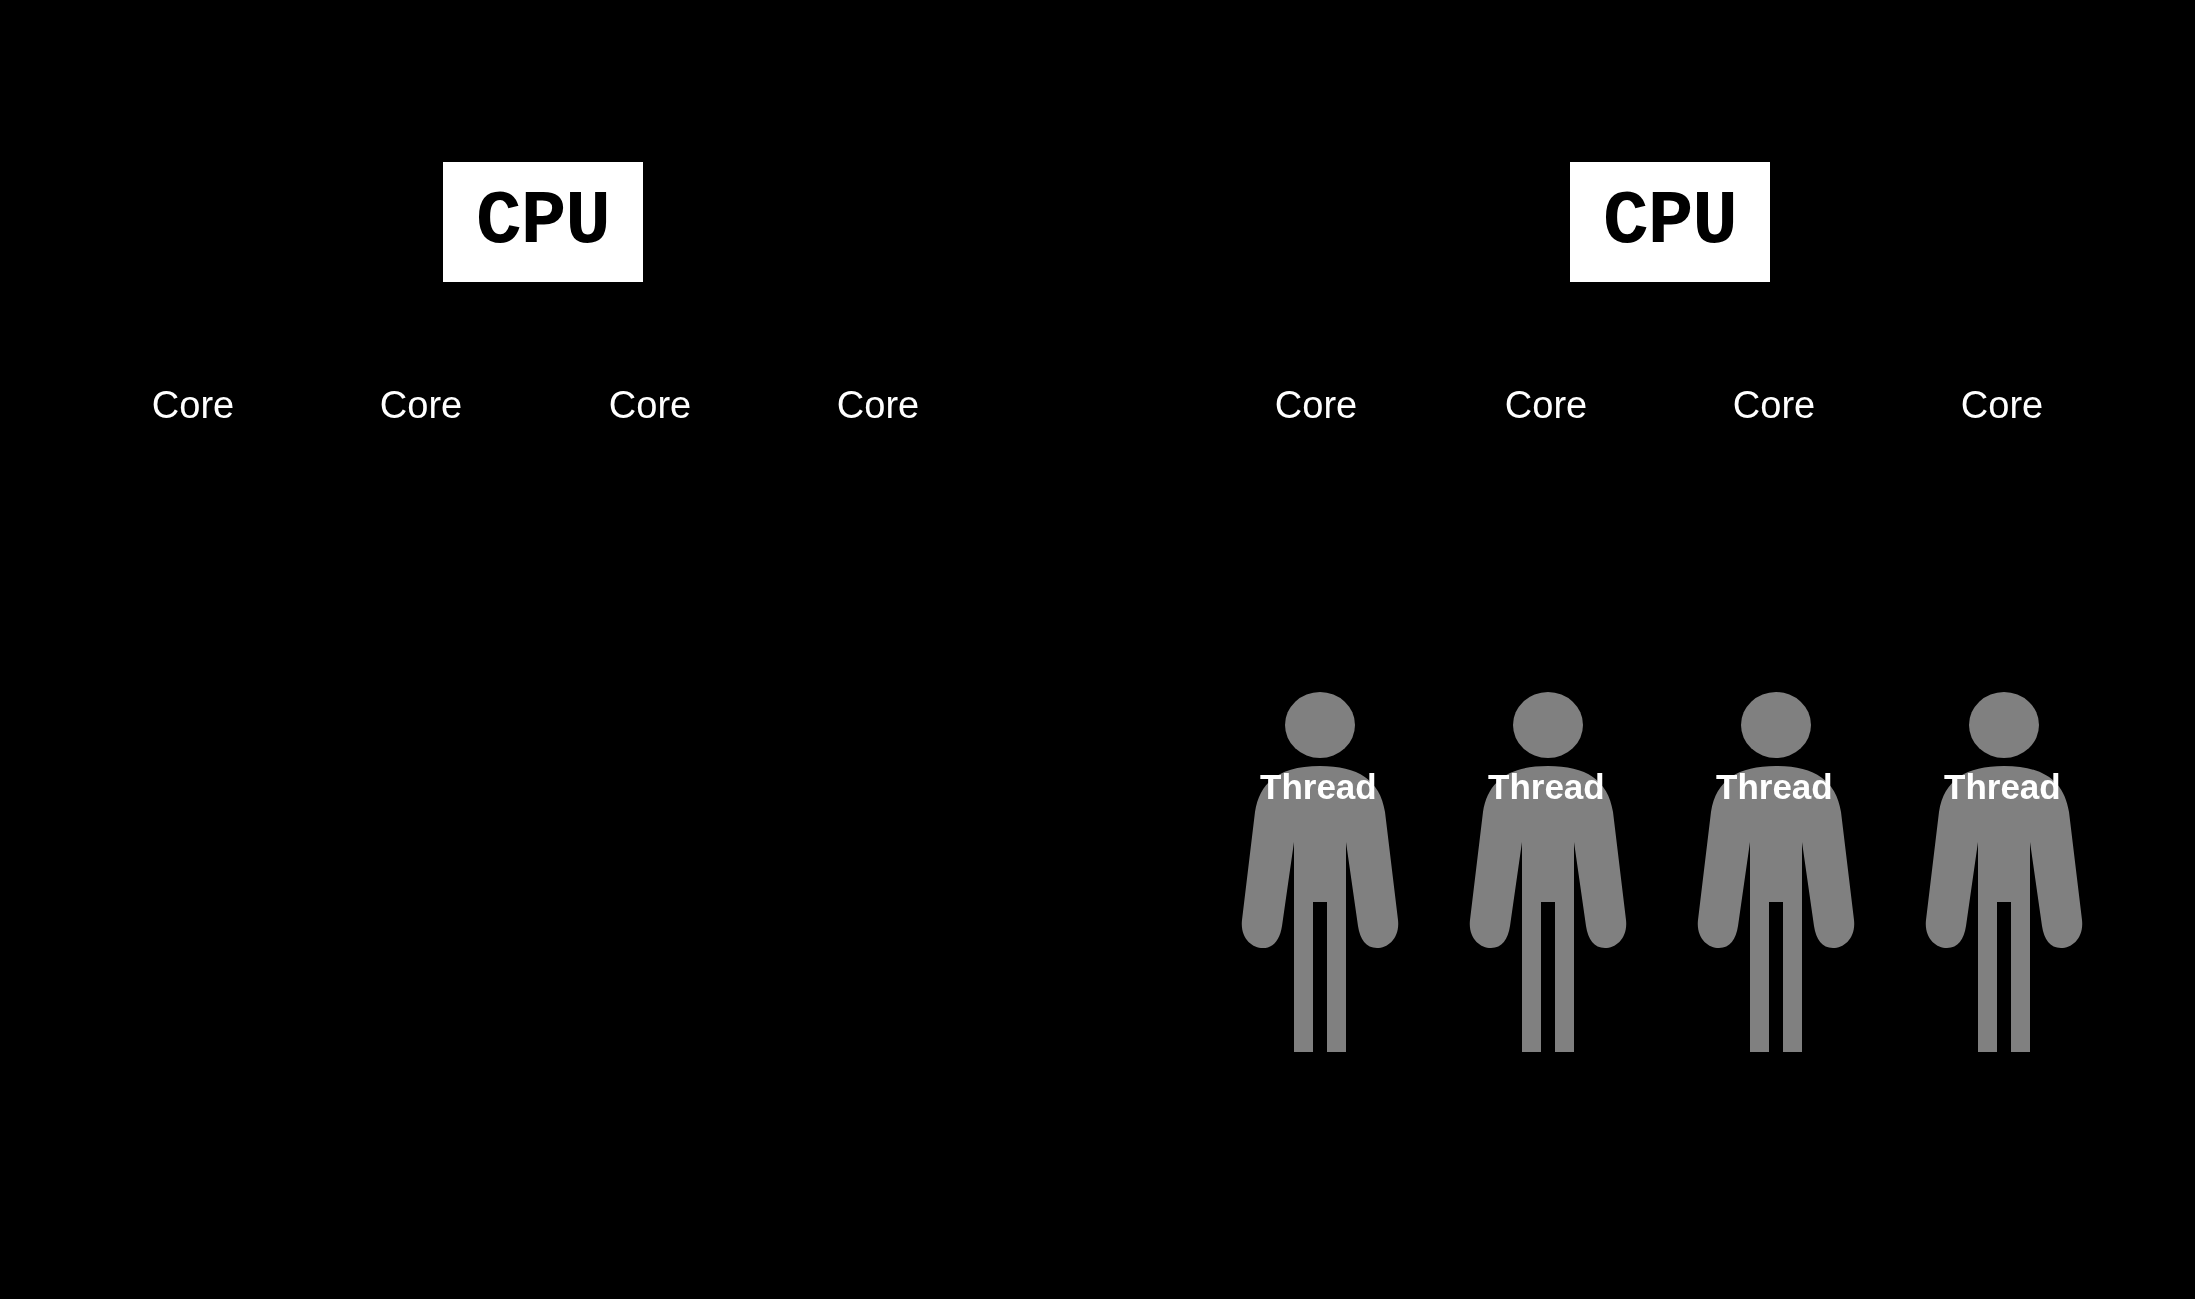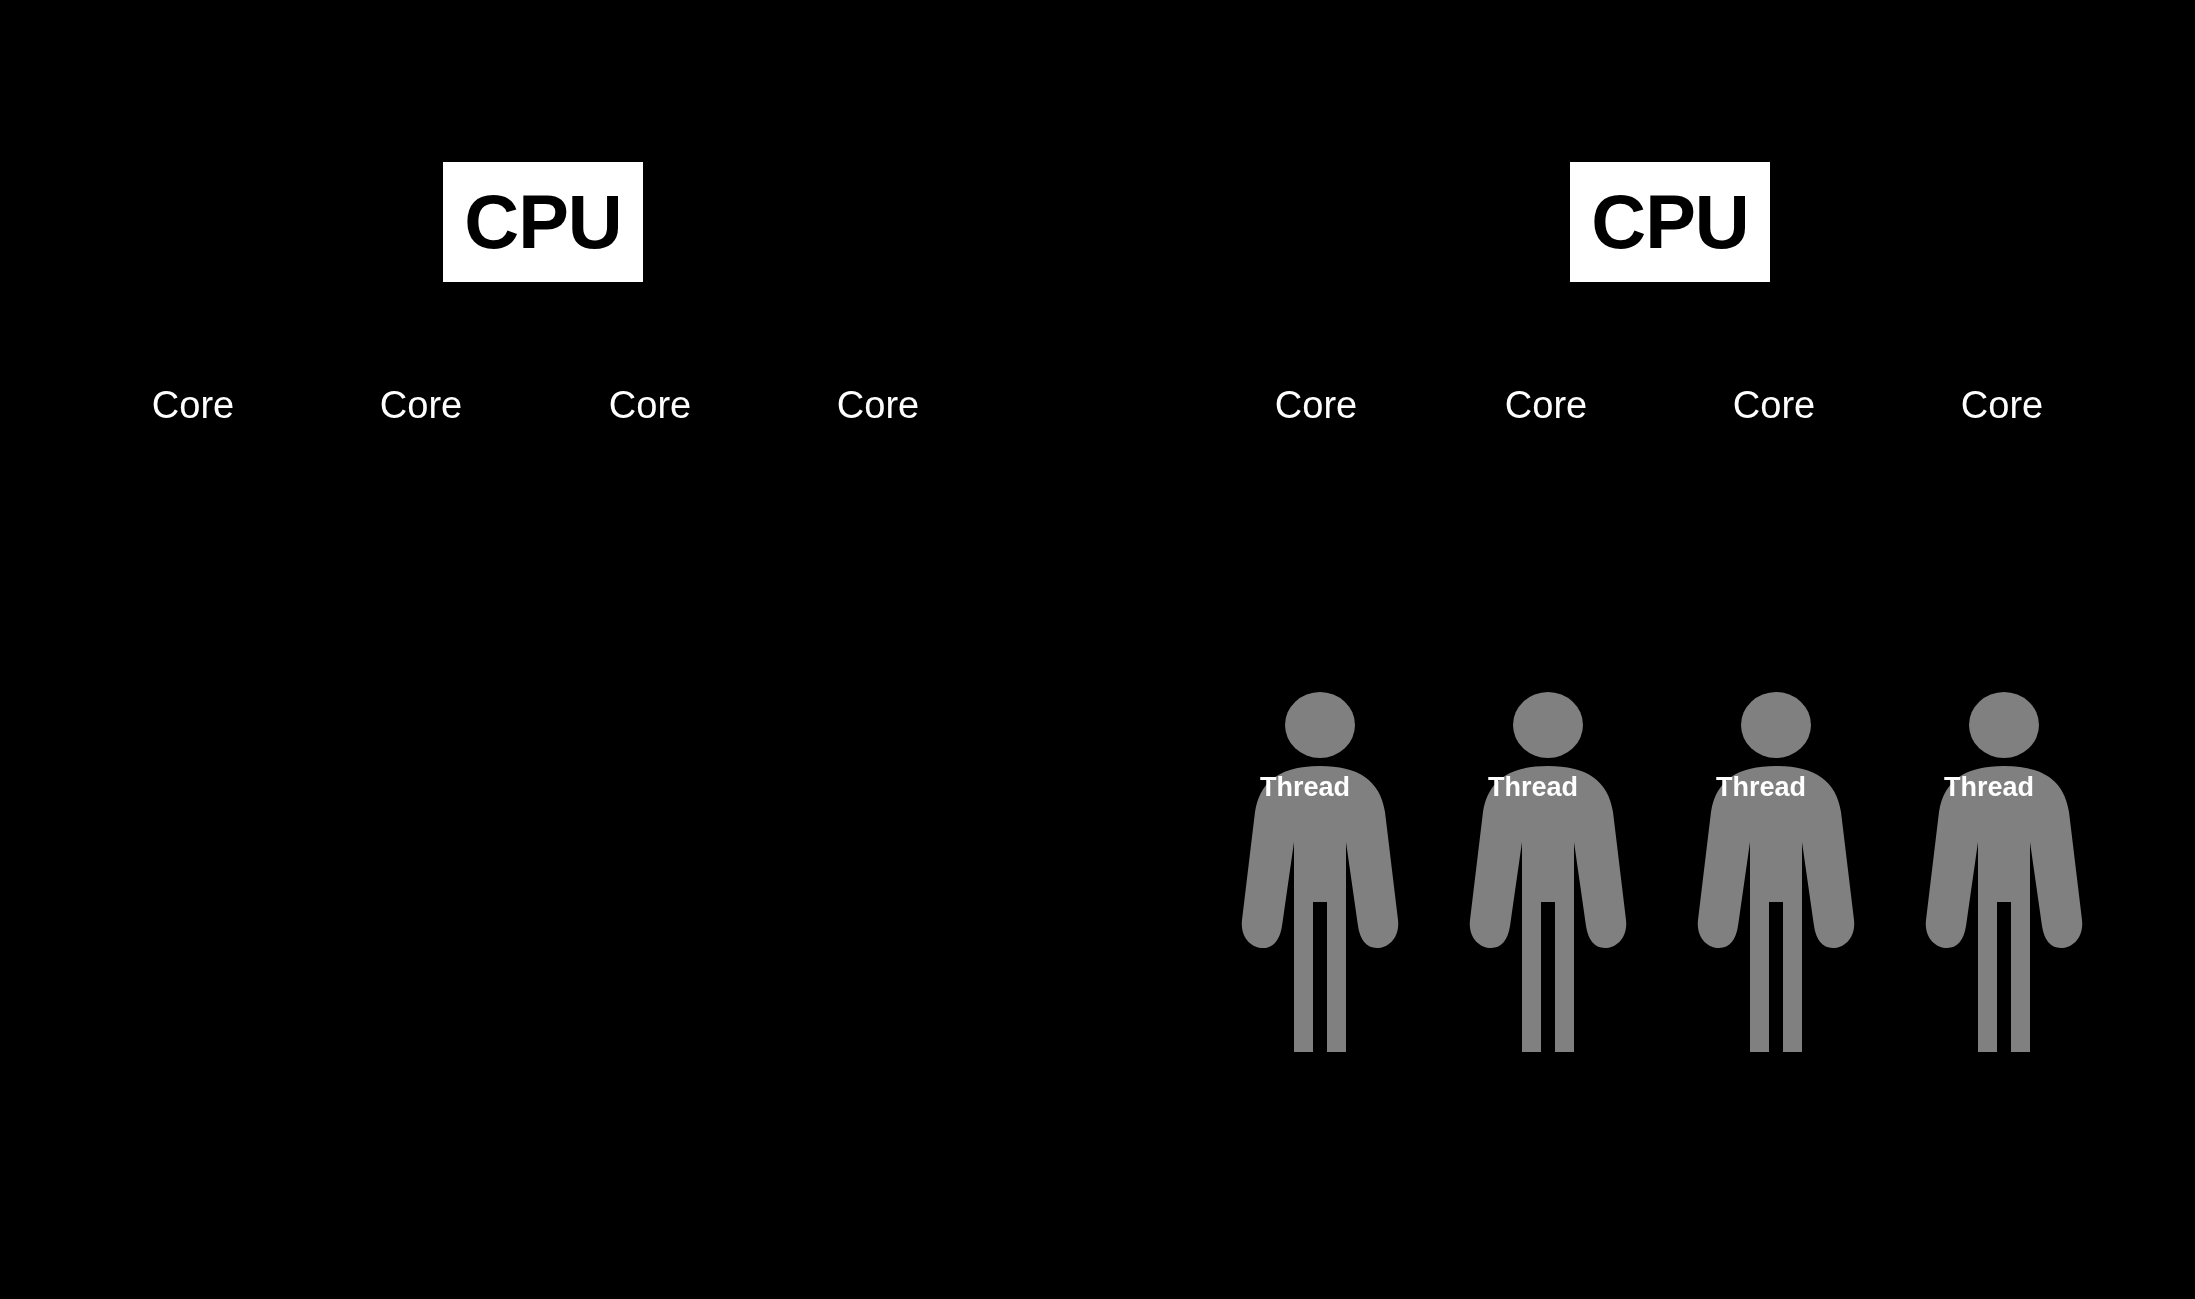--- a/index.html
+++ b/index.html
@@ -22,21 +22,21 @@
     position: absolute;
     width: 200px;
     height: 120px;
     background: #FFFFFF;
     display: flex;
     align-items: center;
     justify-content: center;
   }
   .cpu-label {
     color: #000000;
-    font-family: Liberation Sans, sans-serif;
+    font-family: Liberation Mono, monospace;
     font-weight: 700;
     font-size: 76px;
     line-height: 1;
     letter-spacing: -1px;
     white-space: nowrap;
   }
   #cpu-box-left  { left: 443px; top: 162px; }
   #cpu-box-right { left: 1570px; top: 162px; }
 
   
@@ -65,21 +65,21 @@
     width: 180px;
     height: 366px;
   }
   .thread-text {
     position: absolute;
     left: 30px;
     top: 80px;
     color: #FFFFFF;
     font-family: "Liberation Sans", sans-serif;
     font-weight: 700;
-    font-size: 27px;
+    font-size: 35px;
     line-height: 34px;
     white-space: nowrap;
     pointer-events: none;
   }
 </style>
 </head>
 <body>
 
 <div id="stage" style="width: 2195px; height: 1299px; background: rgb(0, 0, 0);">
 

